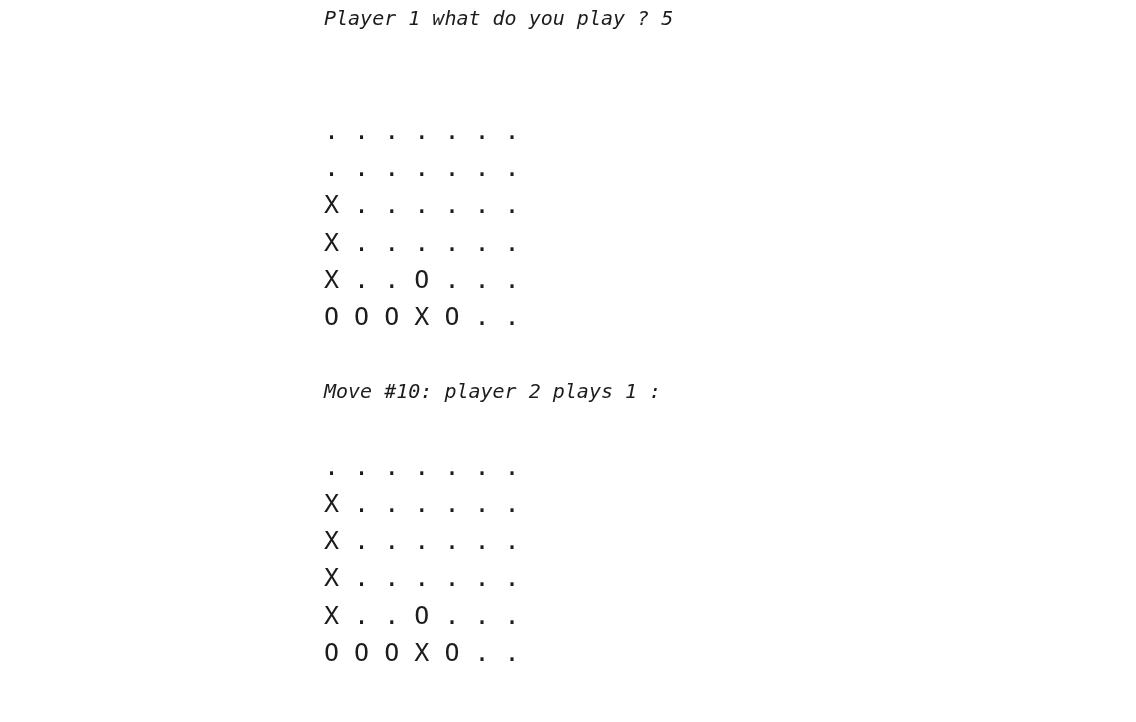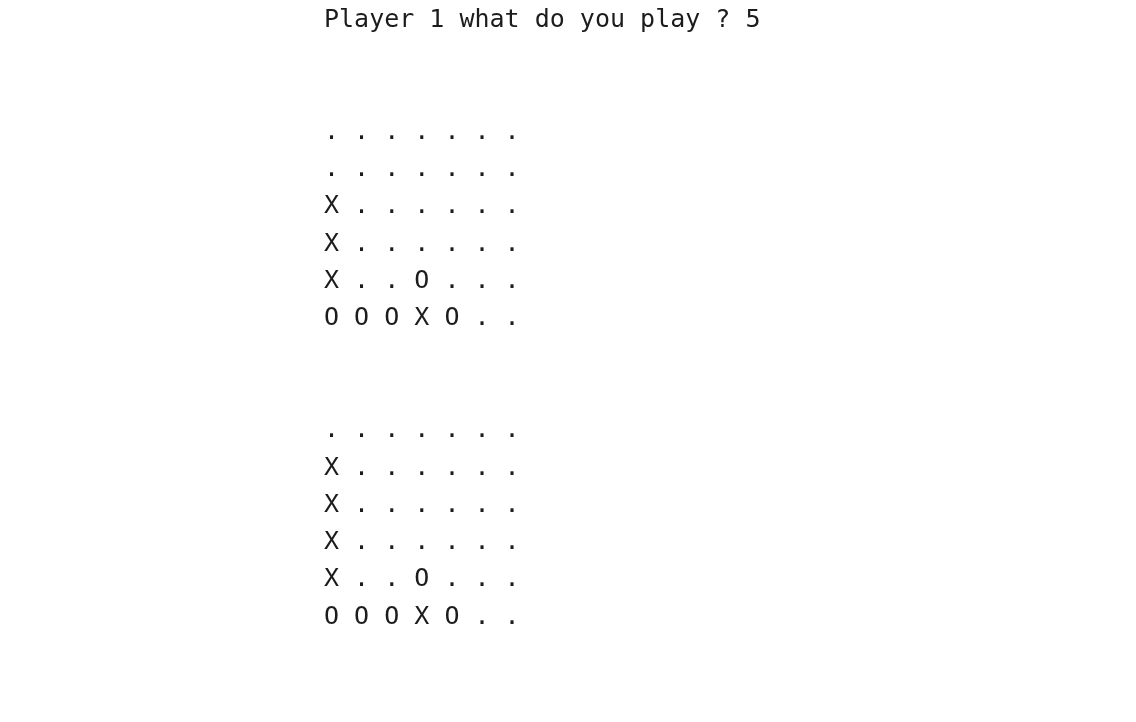--- a/index.html
+++ b/index.html
@@ -20,24 +20,25 @@
   #terminal {
     position: absolute;
     left: 324px;
     top: 0px;
     width: 812px;
   }
 
   .line {
     height: 37.3px;
     line-height: 37.3px;
-    font-size: 25px;
+    font-size: 20px;
     letter-spacing: 0px;
     white-space: pre;
     font-variant-ligatures: none;
+    font-style: italic;
   }
 
   .line.blank {
     
   }
 
   
   .board-row {
     height: 37.3px;
     line-height: 37.3px;
@@ -72,20 +73,21 @@
       <div class="board-row"><span class="cell empty">.</span><span class="cell empty">.</span><span class="cell empty">.</span><span class="cell empty">.</span><span class="cell empty">.</span><span class="cell empty">.</span><span class="cell empty">.</span></div>
       <div class="board-row"><span class="cell empty">.</span><span class="cell empty">.</span><span class="cell empty">.</span><span class="cell empty">.</span><span class="cell empty">.</span><span class="cell empty">.</span><span class="cell empty">.</span></div>
       <div class="board-row"><span class="cell">X</span><span class="cell empty">.</span><span class="cell empty">.</span><span class="cell empty">.</span><span class="cell empty">.</span><span class="cell empty">.</span><span class="cell empty">.</span></div>
       <div class="board-row"><span class="cell">X</span><span class="cell empty">.</span><span class="cell empty">.</span><span class="cell empty">.</span><span class="cell empty">.</span><span class="cell empty">.</span><span class="cell empty">.</span></div>
       <div class="board-row"><span class="cell">X</span><span class="cell empty">.</span><span class="cell empty">.</span><span class="cell">O</span><span class="cell empty">.</span><span class="cell empty">.</span><span class="cell empty">.</span></div>
       <div class="board-row"><span class="cell">O</span><span class="cell">O</span><span class="cell">O</span><span class="cell">X</span><span class="cell">O</span><span class="cell empty">.</span><span class="cell empty">.</span></div>
     </div>
 
   <div class="line blank"></div>
 
+  <div class="line">Move #10: player 2 plays 1 :</div>
 
   <div class="line blank"></div>
 
   <div id="board-1">
       <div class="board-row"><span class="cell empty">.</span><span class="cell empty">.</span><span class="cell empty">.</span><span class="cell empty">.</span><span class="cell empty">.</span><span class="cell empty">.</span><span class="cell empty">.</span></div>
       <div class="board-row"><span class="cell">X</span><span class="cell empty">.</span><span class="cell empty">.</span><span class="cell empty">.</span><span class="cell empty">.</span><span class="cell empty">.</span><span class="cell empty">.</span></div>
       <div class="board-row"><span class="cell">X</span><span class="cell empty">.</span><span class="cell empty">.</span><span class="cell empty">.</span><span class="cell empty">.</span><span class="cell empty">.</span><span class="cell empty">.</span></div>
       <div class="board-row"><span class="cell">X</span><span class="cell empty">.</span><span class="cell empty">.</span><span class="cell empty">.</span><span class="cell empty">.</span><span class="cell empty">.</span><span class="cell empty">.</span></div>
       <div class="board-row"><span class="cell">X</span><span class="cell empty">.</span><span class="cell empty">.</span><span class="cell">O</span><span class="cell empty">.</span><span class="cell empty">.</span><span class="cell empty">.</span></div>
       <div class="board-row"><span class="cell">O</span><span class="cell">O</span><span class="cell">O</span><span class="cell">X</span><span class="cell">O</span><span class="cell empty">.</span><span class="cell empty">.</span></div>

